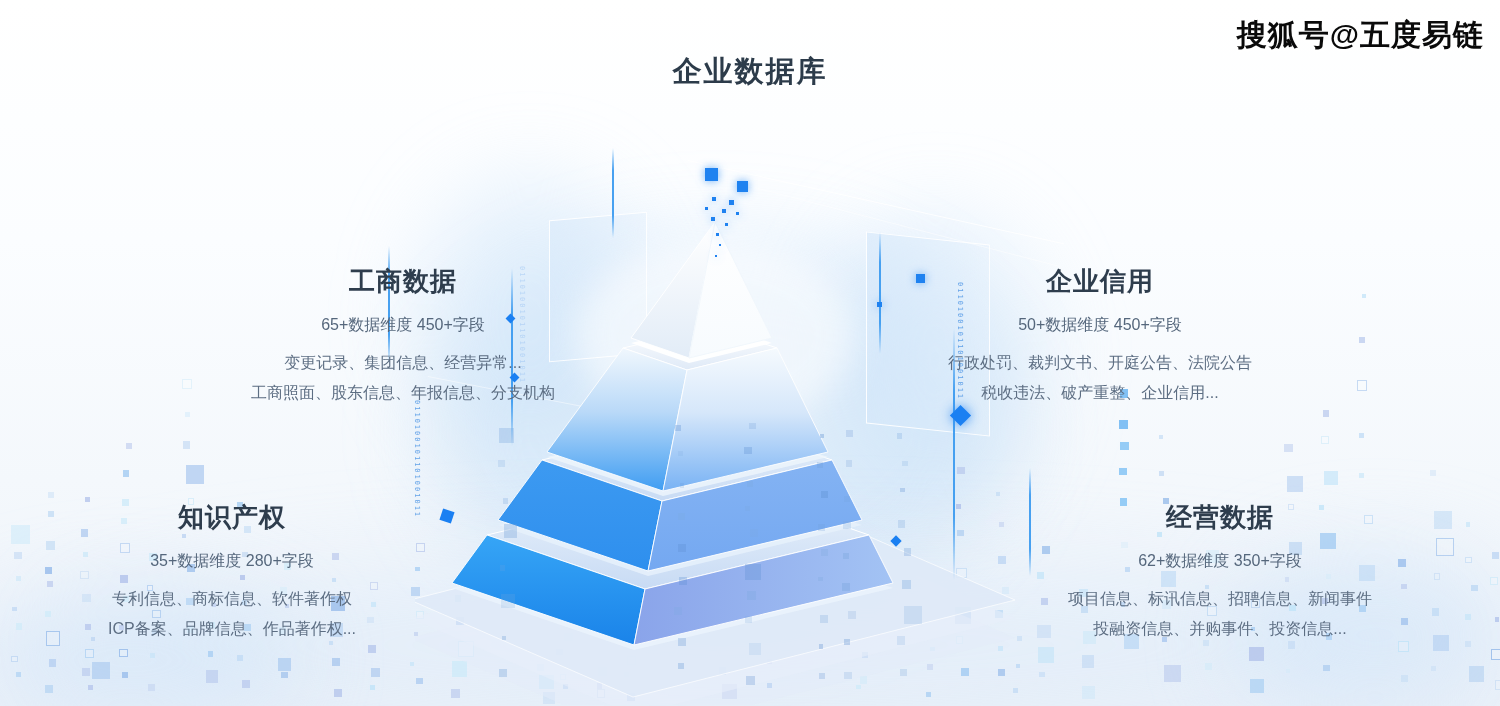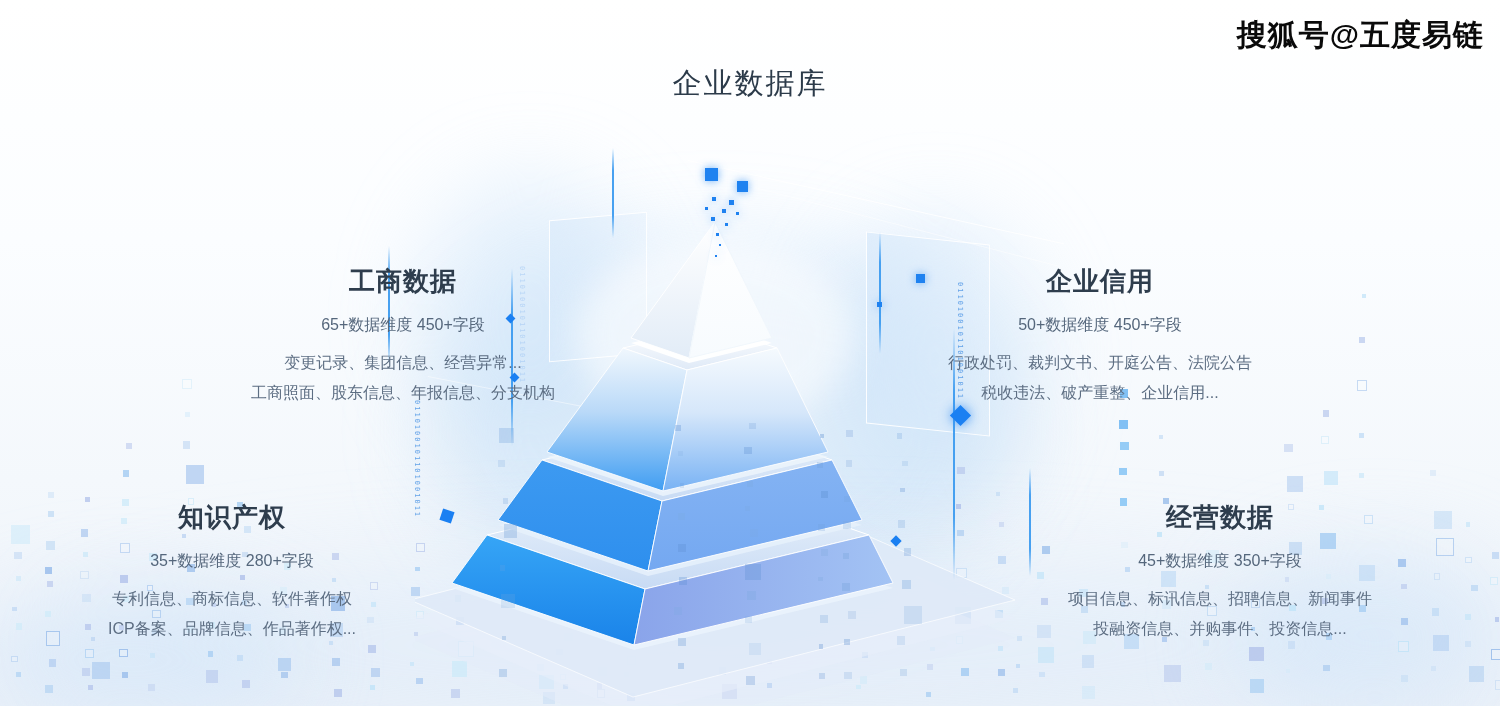--- a/index.html
+++ b/index.html
@@ -34,21 +34,21 @@
     background:linear-gradient(180deg,rgba(110,185,245,0),rgba(62,156,240,.95) 25%,rgba(62,156,240,.95) 75%,rgba(110,185,245,0));}
   .bincol{position:absolute;writing-mode:vertical-rl;font-family:"DejaVu Sans Mono","Liberation Mono",monospace;
     font-size:7px;letter-spacing:2px;color:rgba(66,142,228,.8);}
   .bincol.faint{color:rgba(130,180,240,.4);}
   .acc{position:absolute;background:#1f82f0;box-shadow:0 0 9px rgba(60,150,246,.75);}
   .dmd{position:absolute;background:#1b80f2;transform:rotate(45deg);}
 
   .watermark{position:absolute;top:15px;right:16px;z-index:6;font-size:30px;font-weight:800;color:#0a0a0a;letter-spacing:1px;
     text-shadow:-2px -2px 0 #fff,2px -2px 0 #fff,-2px 2px 0 #fff,2px 2px 0 #fff,0 3px 0 #fff,3px 0 0 #fff,-3px 0 0 #fff,0 -3px 0 #fff;}
   .header{position:absolute;left:0;right:0;top:52px;text-align:center;z-index:5;}
-  .header h1{margin:12px;font-size:29px;font-weight:400;color:#2c3b4a;letter-spacing:2px;}
+  .header h1{margin:0;font-size:29px;font-weight:700;color:#2c3b4a;letter-spacing:2px;}
   .header .sub{margin-top:15px;font-size:17px;color:#5c6b7a;letter-spacing:1px;}
 
   .sec{position:absolute;text-align:center;transform:translateX(-50%);white-space:nowrap;z-index:5;}
   .sec h2{margin:0 0 16px;font-size:26px;font-weight:700;color:#2e3d4d;letter-spacing:1px;}
   .sec .stat{font-size:16px;color:#55677c;margin-bottom:12px;}
   .sec .line{font-size:16px;color:#5d6e83;line-height:30px;}
   #sec-business{left:403px;top:264px;}
   #sec-judicial{left:1100px;top:264px;}
   #sec-ip{left:232px;top:500px;}
   #sec-operating{left:1220px;top:500px;}
@@ -493,18 +493,18 @@
 
   <div class="sec" id="sec-ip">
     <h2>知识产权</h2>
     <div class="stat">35+数据维度 280+字段</div>
     <div class="line">专利信息、商标信息、软件著作权</div>
     <div class="line">ICP备案、品牌信息、作品著作权...</div>
   </div>
 
   <div class="sec" id="sec-operating">
     <h2>经营数据</h2>
-    <div class="stat">45+数据维度 350+字段</div>
+    <div class="stat">62+数据维度 350+字段</div>
     <div class="line">项目信息、标讯信息、招聘信息、新闻事件</div>
     <div class="line">投融资信息、并购事件、投资信息...</div>
   </div>
 
 </div>
 
 </body></html>

